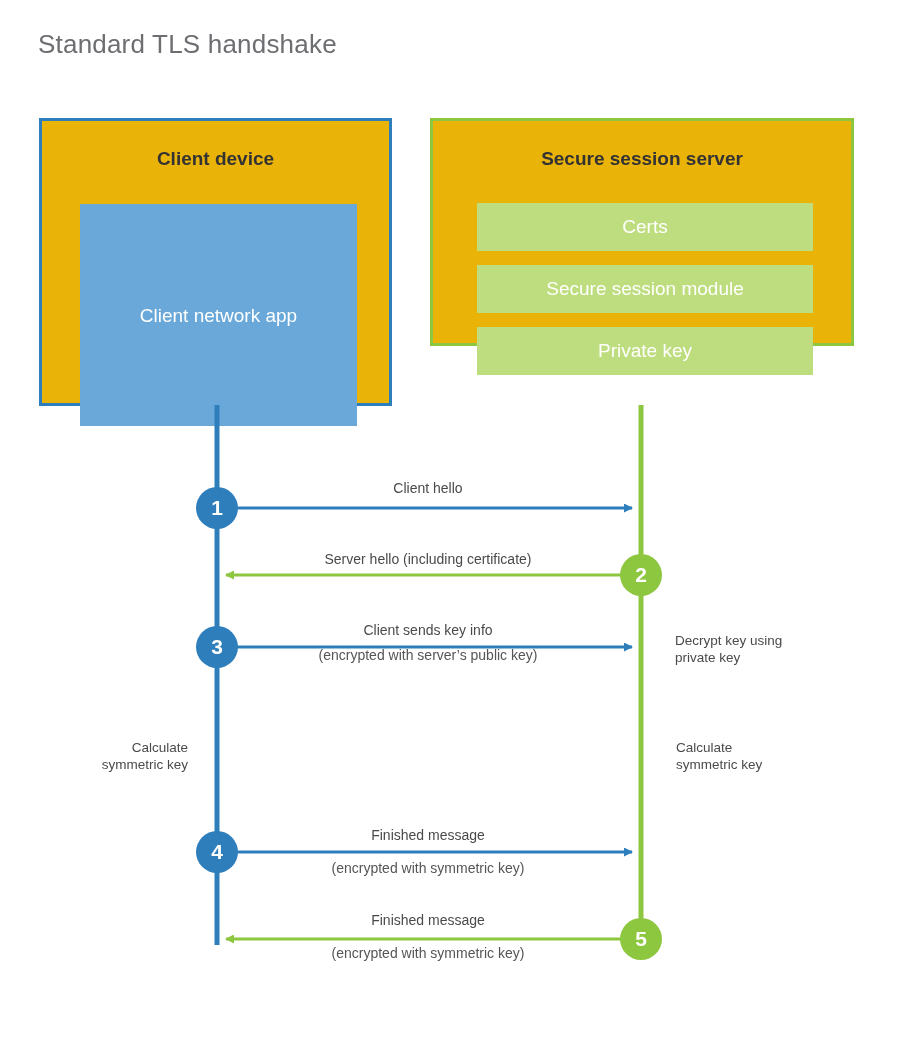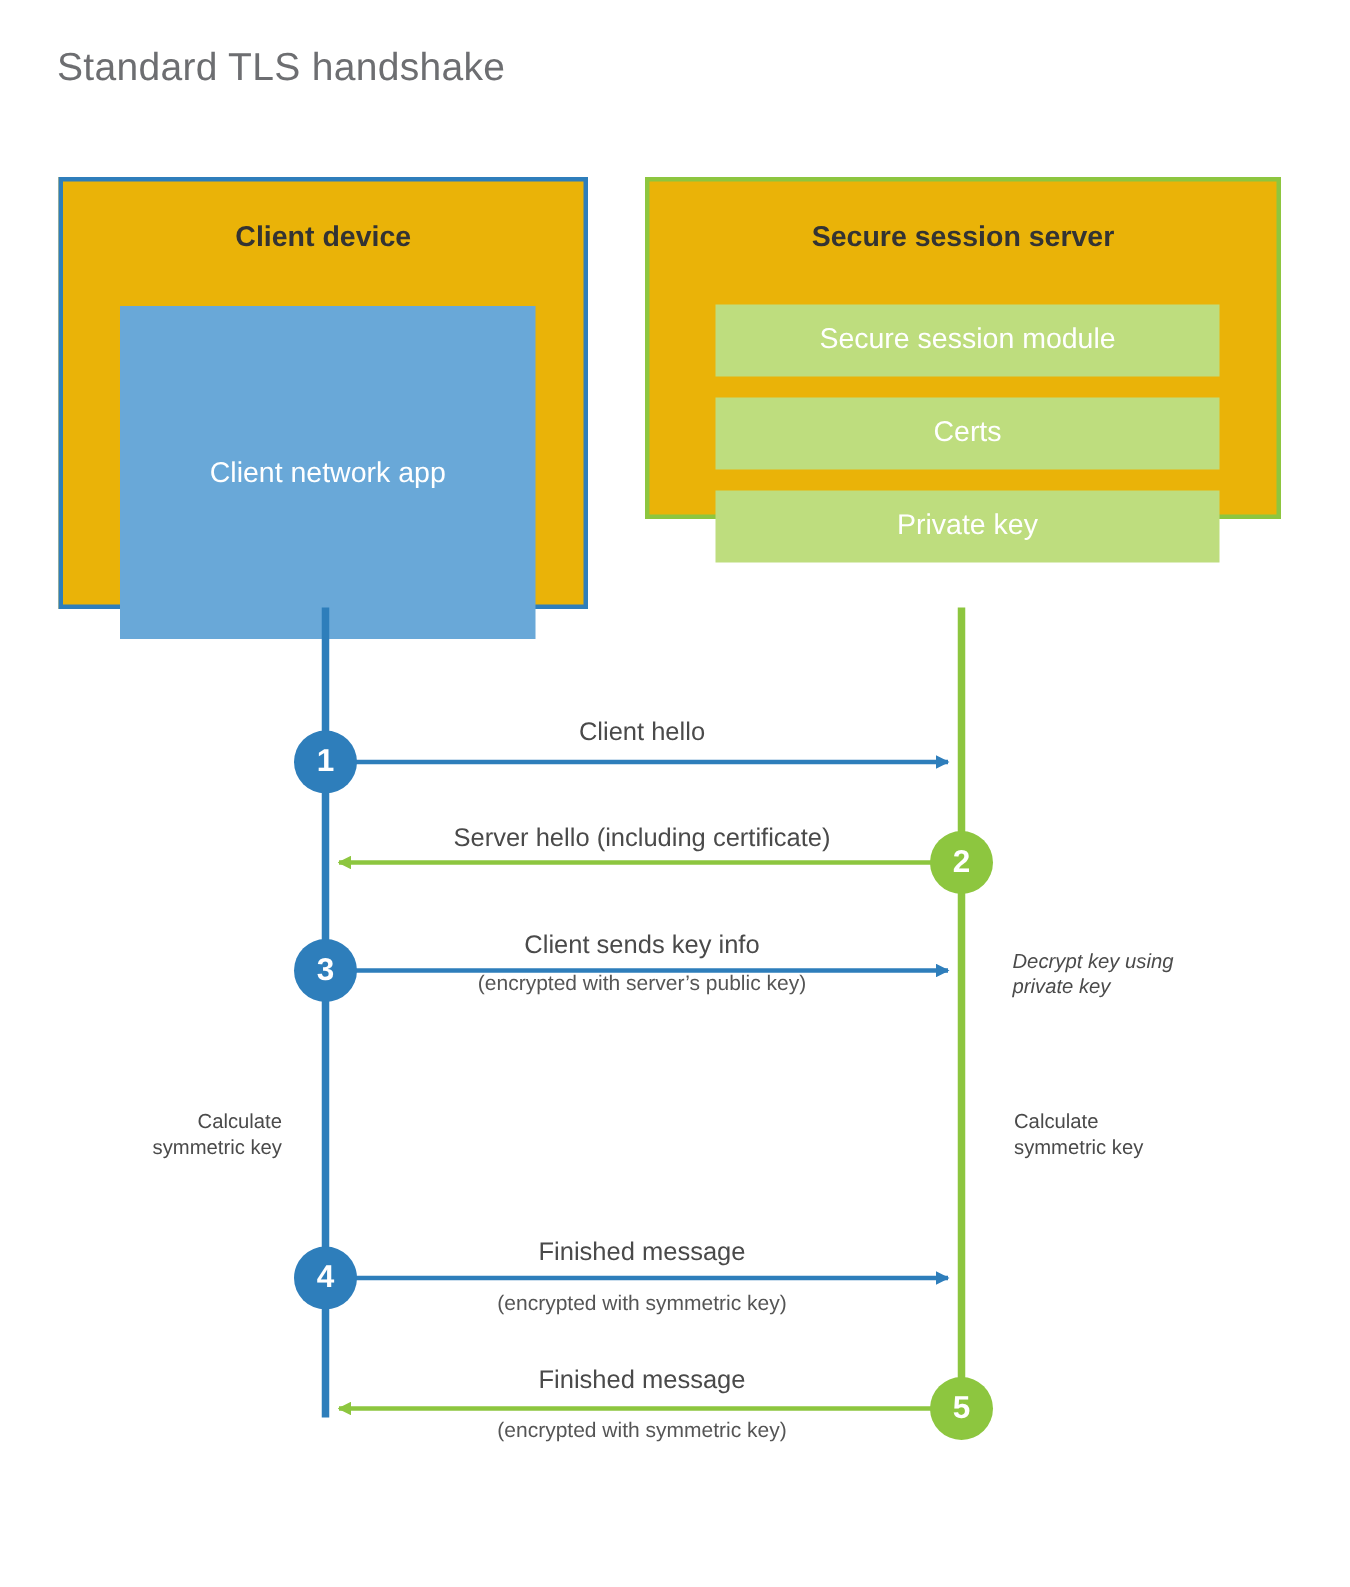--- a/index.html
+++ b/index.html
@@ -132,21 +132,21 @@
   .step-circle.green { background: #8dc63f; }
 
   
   .msg-label {
     position: absolute;
     text-align: center;
     white-space: nowrap;
     color: #4a4a4a;
   }
   .msg-main {
-    font-size: 17px;
+    font-size: 14px;
     line-height: 20px;
   }
   .msg-sub {
     font-size: 14px;
     line-height: 18px;
     color: #555555;
   }
 
   
   .side-note {
@@ -167,22 +167,22 @@
   <div class="page-title">Standard TLS handshake</div>
 
   <div class="party-box client">
     <div class="party-title">Client device</div>
     <div class="client-app">Client network app</div>
   </div>
 
   <div class="party-box server">
     <div class="party-title">Secure session server</div>
     <div class="server-bars">
+      <div class="server-bar">Certs</div>
       <div class="server-bar">Secure session module</div>
-      <div class="server-bar">Certs</div>
       <div class="server-bar">Private key</div>
     </div>
   </div>
 
   <svg id="wire-layer" width="900" height="1058" viewBox="0 0 900 1058" xmlns="http://www.w3.org/2000/svg">
     <defs>
       <marker id="arrow-blue-right" markerWidth="9" markerHeight="9" refX="8" refY="4.5" orient="auto" markerUnits="userSpaceOnUse">
         <path d="M0,0 L9,4.5 L0,9 Z" fill="#2e7ebb"></path>
       </marker>
       <marker id="arrow-green-left" markerWidth="9" markerHeight="9" refX="8" refY="4.5" orient="auto" markerUnits="userSpaceOnUse">
@@ -227,21 +227,21 @@
   <div class="msg-label" style="left:228px; top:825px; width:400px;">
     <div class="msg-main">Finished message</div>
     <div class="msg-sub" style="margin-top:14px;">(encrypted with symmetric key)</div>
   </div>
 
   <div class="msg-label" style="left:228px; top:910px; width:400px;">
     <div class="msg-main">Finished message</div>
     <div class="msg-sub" style="margin-top:14px;">(encrypted with symmetric key)</div>
   </div>
 
-  <div class="side-note left-align" style="left:675px; top:632px; width:190px;font-style:italic;">Decrypt key using
+  <div class="side-note left-align" style="left:675px; top:632px; width:190px;">Decrypt key using
 private key</div>
 
   <div class="side-note right-align" style="left:58px; top:739px; width:130px;">Calculate
 symmetric key</div>
 
   <div class="side-note left-align" style="left:676px; top:739px; width:170px;">Calculate
 symmetric key</div>
 
 </div>
 

